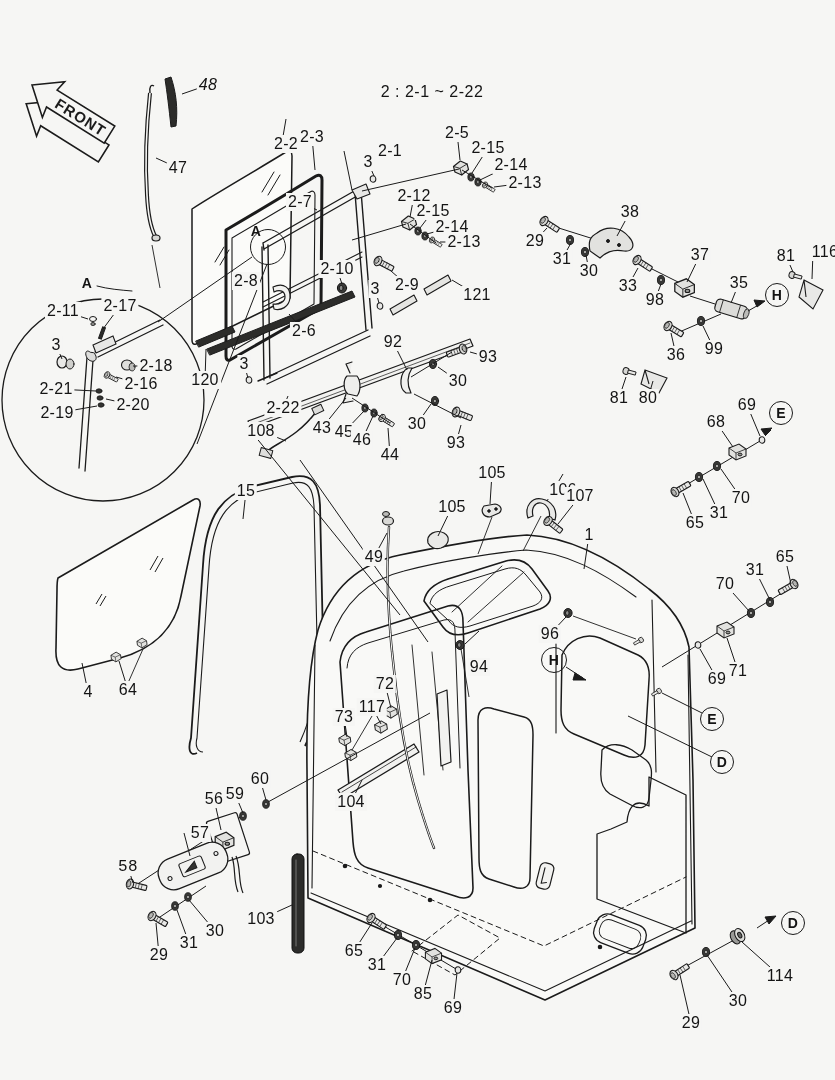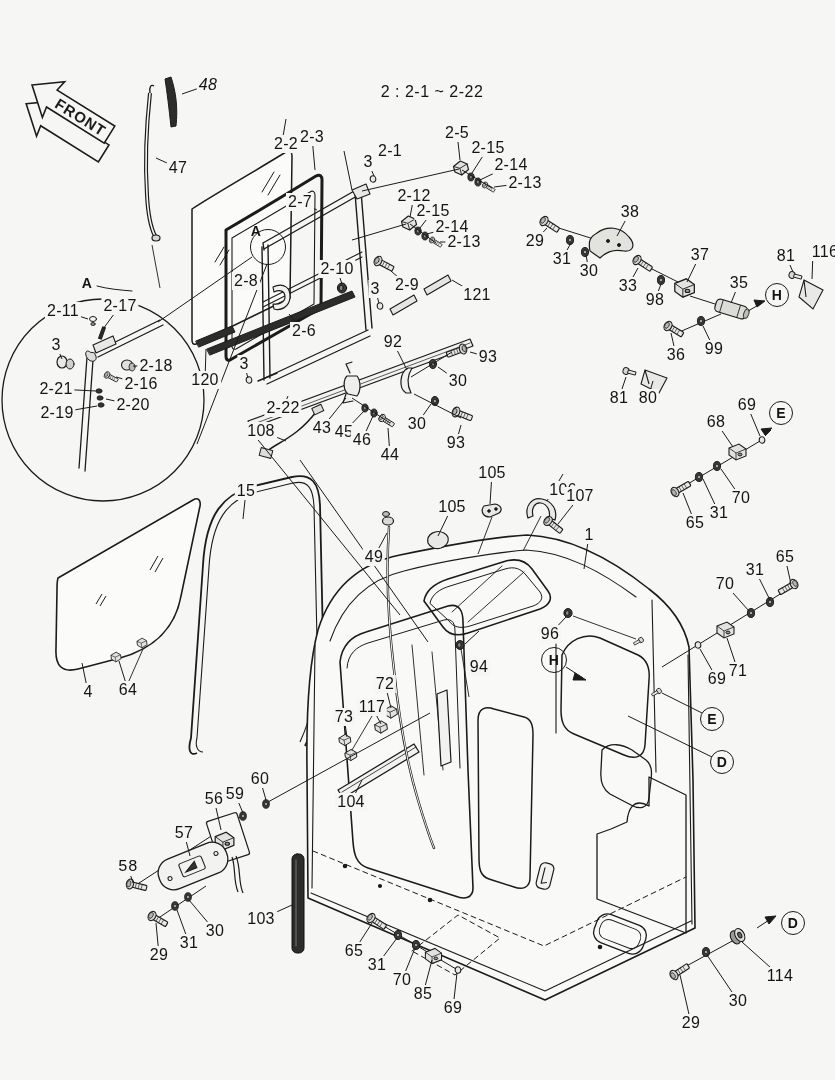--- a/index.html
+++ b/index.html
@@ -489,21 +489,21 @@
       <div class="plbl" style="left: 372px; top: 707px;">117</div>
       <div class="plbl" style="left: 344px; top: 717px;">73</div>
       <div class="plbl" style="left: 785px; top: 557px;">65</div>
       <div class="plbl" style="left: 755px; top: 570px;">31</div>
       <div class="plbl" style="left: 725px; top: 584px;">70</div>
       <div class="plbl" style="left: 738px; top: 671px;">71</div>
       <div class="plbl" style="left: 717px; top: 679px;">69</div>
       <div class="plbl" style="left: 260px; top: 779px;">60</div>
       <div class="plbl" style="left: 235px; top: 794px;">59</div>
       <div class="plbl" style="left: 214px; top: 799px;">56</div>
-      <div class="plbl" style="left: 184px; top: 833px; text-align: center;">57</div>
+      <div class="plbl" style="left: 200px; top: 833px; text-align: center;">57</div>
       <div class="plbl" style="left: 128px; top: 867px; font-family: Liberation Mono, monospace;">58</div>
       <div class="plbl" style="left: 159px; top: 955px;">29</div>
       <div class="plbl" style="left: 189px; top: 943px;">31</div>
       <div class="plbl" style="left: 215px; top: 931px;">30</div>
       <div class="plbl" style="left: 261px; top: 919px;">103</div>
       <div class="plbl" style="left: 351px; top: 802px;">104</div>
       <div class="plbl" style="left: 354px; top: 951px;">65</div>
       <div class="plbl" style="left: 377px; top: 965px;">31</div>
       <div class="plbl" style="left: 402px; top: 980px;">70</div>
       <div class="plbl" style="left: 423px; top: 994px;">85</div>

